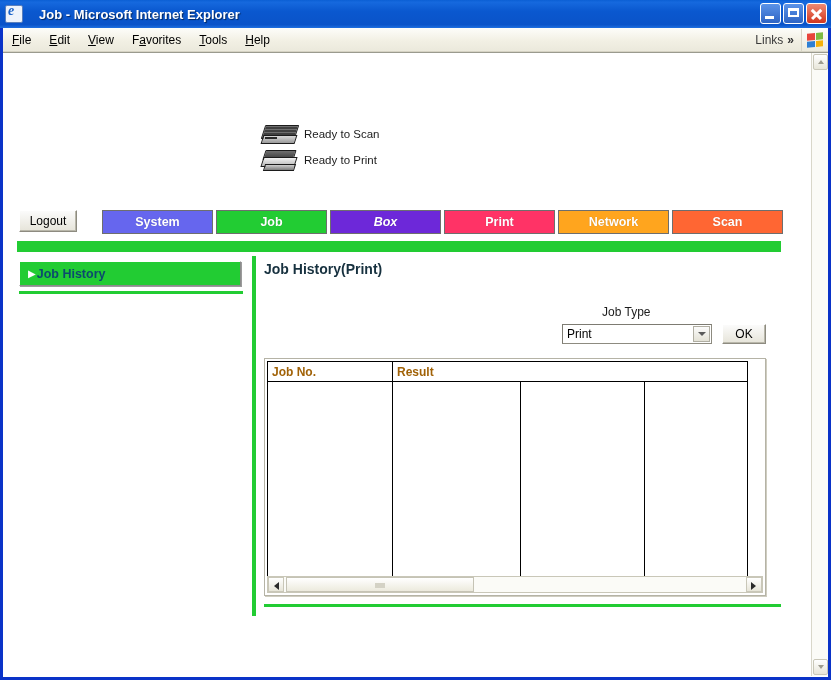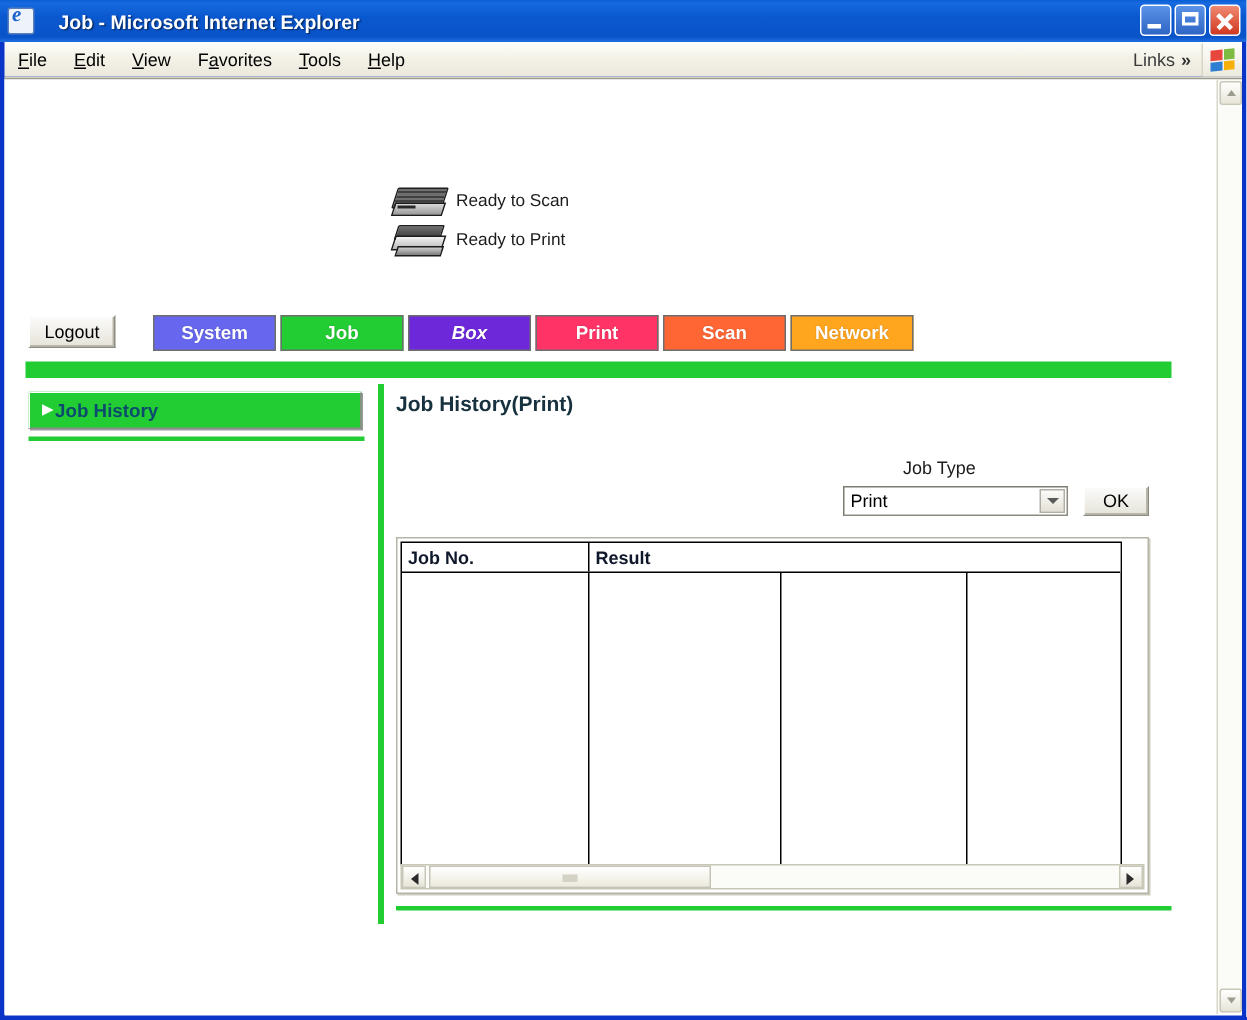--- a/index.html
+++ b/index.html
@@ -215,21 +215,21 @@
     background: linear-gradient(to bottom,#fbfbfb,#e6e4d9);
     border: 1px solid #8d8b80;
     border-top-color:#ffffff; border-left-color:#ffffff;
     box-shadow: inset -1px -1px 0 #b9b7aa;
     display:flex; align-items:center; justify-content:center;
     box-sizing: border-box;
     font-family: "Liberation Sans", sans-serif;
   }
   #tabs { display: flex; margin-left: 25px; gap: 3px; }
   .tab {
-    width: 82px; height: 24px;
+    width: 111px; height: 24px;
     display: flex; align-items: center; justify-content: center;
     color: #ffffff; font-size: 12.5px; font-weight: bold;
     border: 1px solid #6e6e6e;
     box-sizing: border-box;
     text-shadow: 0 0 1px rgba(0,0,0,0.25);
   }
   #greenbar {
     position: absolute; left: 14px; top: 188px;
     width: 764px; height: 11px;
     background: #22cc33;
@@ -338,21 +338,21 @@
     background: #ffffff;
     box-sizing: border-box;
     overflow: hidden;
   }
   #thead {
     display: flex; height: 19px;
     border-bottom: 1px solid #000000;
     background: #ffffff;
   }
   .th {
-    font-size: 12px; font-weight: bold; color: #0f172a;
+    font-size: 12px; font-weight: bold; color: #a16207;
     padding-left: 4px; display: flex; align-items: center;
     border-right: 1px solid #000000;
     box-sizing: border-box;
     height: 100%;
     white-space: nowrap;
   }
   .th:last-child { border-right: none; }
   #tbody { display: flex; height: 195px; }
   .tcol {
     border-right: 1px solid #000000;
@@ -458,22 +458,22 @@
         </div>
       </div>
 
       <div id="navbar">
         <div id="logout-btn">Logout</div>
         <div id="tabs">
           <div class="tab" style="background: rgb(102, 102, 238);">System</div>
           <div class="tab" style="background: rgb(34, 204, 51);">Job</div>
           <div class="tab" style="background: #6d28d9; font-style: italic;">Box</div>
           <div class="tab" style="background: rgb(255, 51, 102);">Print</div>
+          <div class="tab" style="background: rgb(255, 165, 30);">Network</div>
           <div class="tab" style="background: rgb(255, 102, 51);">Scan</div>
-          <div class="tab" style="background: rgb(255, 165, 30);">Network</div>
         </div>
       </div>
       <div id="greenbar" style="background: rgb(34, 204, 51);"></div>
 
       <div id="sidebar">
         <div id="sidebar-item" style="background: rgb(34, 204, 51);">
           <span class="arrow">▶</span>
           <span class="lbl">Job History</span>
         </div>
         <div id="sidebar-underline" style="background: rgb(34, 204, 51);"></div>

